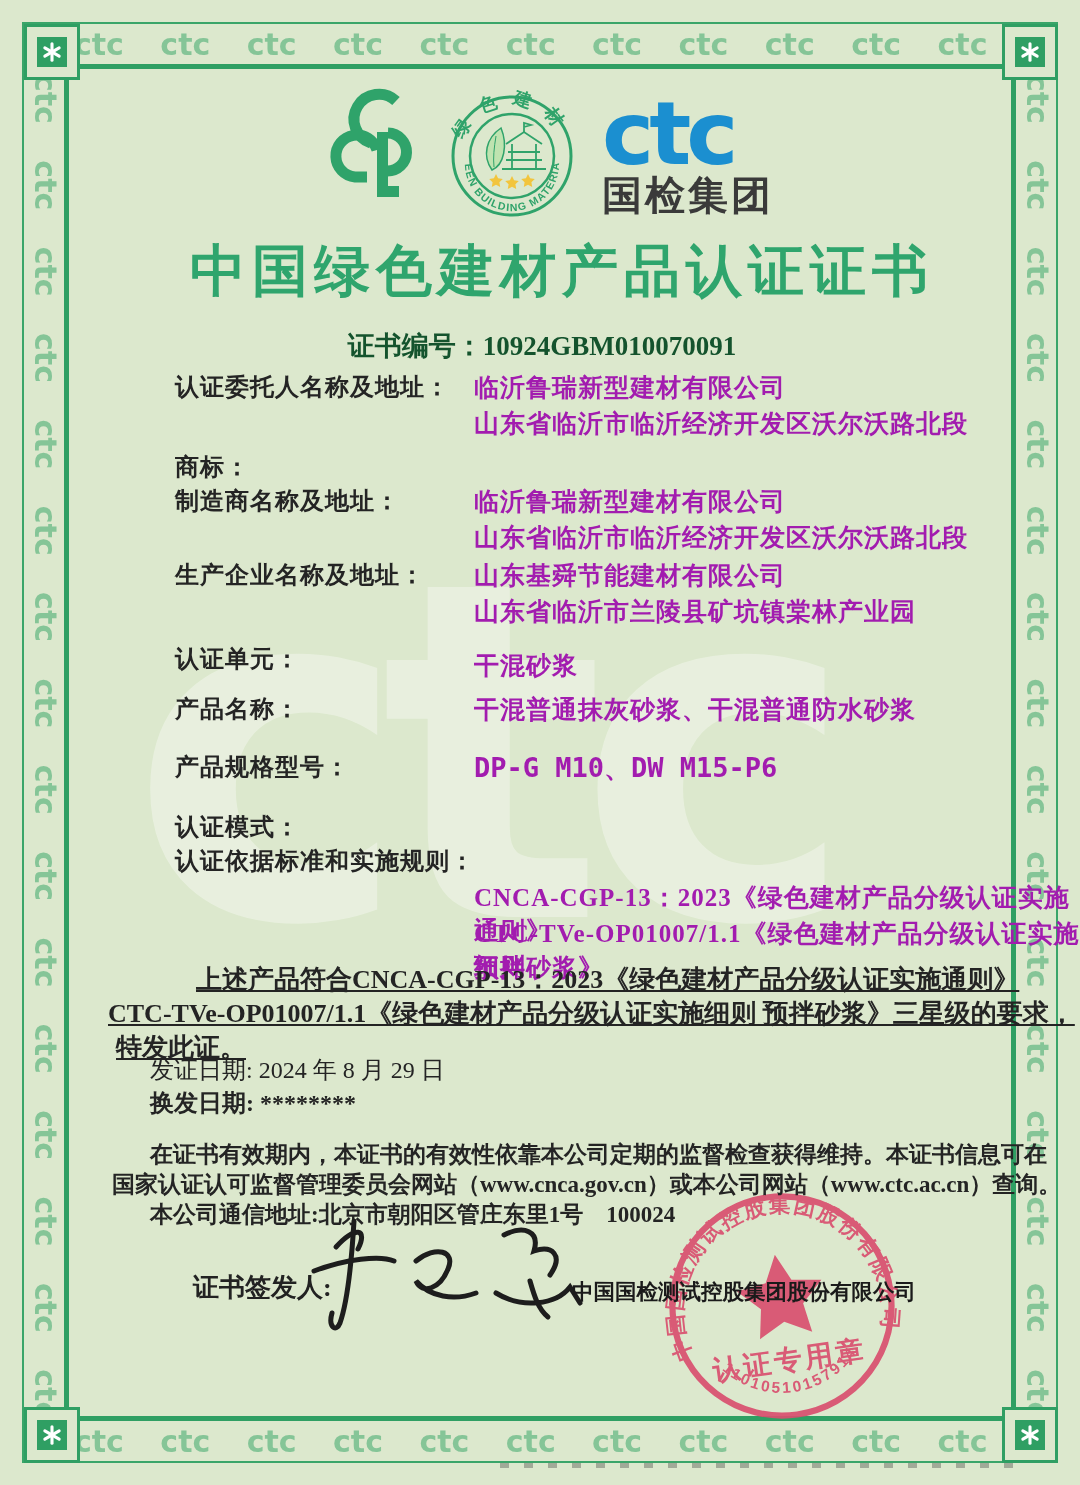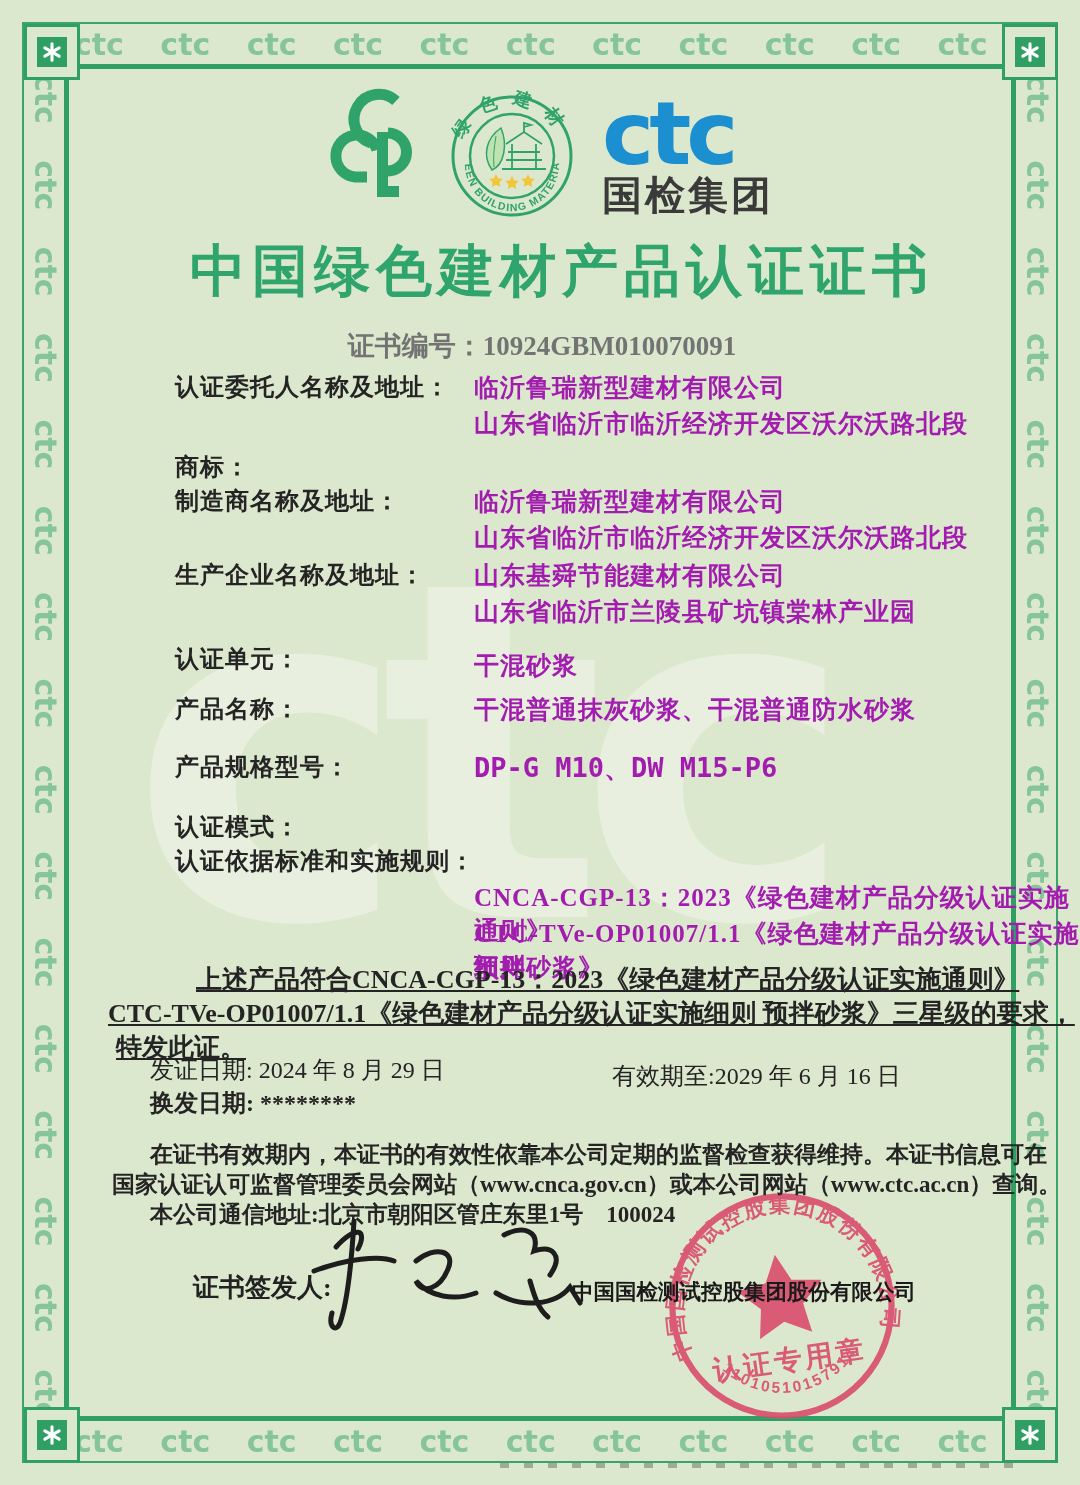--- a/index.html
+++ b/index.html
@@ -33,21 +33,21 @@
   .logo{position:absolute;z-index:5;}
   #gp-logo{left:330px;top:86px;}
   #gbm-badge{left:446px;top:90px;}
   #ctc-logo{left:602px;top:94px;width:210px;z-index:5;}
   #ctc-logo .wordmark{font:800 88px/0.9 "DejaVu Sans", sans-serif;color:#1b8fd0;letter-spacing:-5px;}
   #ctc-logo .ctcname{font:700 40px/1.1 "Liberation Sans", sans-serif;color:#3a3a3a;letter-spacing:3px;}
 
   .title{position:absolute;left:0;right:0;top:238px;text-align:center;z-index:5;
          font:700 56px/1.2 "Liberation Serif", serif;color:#2fa56d;letter-spacing:6px;margin-left:44px;}
   .certno{position:absolute;left:4px;right:0;top:330px;text-align:center;z-index:5;
-          font:700 27px/1.2 "Liberation Serif", serif;color:#737373;}
+          font:700 27px/1.2 "Liberation Serif", serif;color:#14532d;}
 
   
   .lbl{position:absolute;left:175px;z-index:5;font:700 24px/1.3 "Liberation Serif", serif;color:#242424;letter-spacing:1px;}
   .val{position:absolute;left:474px;z-index:5;font:700 25px/1.3 "Liberation Serif", serif;color:#a21caf;letter-spacing:1px;}
   .val.mono{font:700 27px/1.2 "DejaVu Sans Mono", monospace;letter-spacing:0;}
   .stline{position:absolute;z-index:5;font:700 26px/1.3 "Liberation Serif", serif;color:#242424;text-decoration:underline;}
   .dateline{position:absolute;z-index:5;font:400 24px/1.3 "Liberation Serif", serif;color:#242424;}
   .noticeline{position:absolute;z-index:5;font:700 23px/1.3 "Liberation Serif", serif;color:#242424;}
 
   
@@ -196,21 +196,20 @@
   <div class="lbl" style="top:846px">认证依据标准和实施规则：</div>
   <div class="val" style="top:882px">CNCA-CGP-13：2023《绿色建材产品分级认证实施通则》</div>
   <div class="val" style="top:918px">CTC-TVe-OP01007/1.1《绿色建材产品分级认证实施细则</div>
   <div class="val" style="top:952px">预拌砂浆》</div>
 
   <div class="stline" style="left:196px;top:963px">上述产品符合CNCA-CGP-13：2023《绿色建材产品分级认证实施通则》</div>
   <div class="stline" style="left:108px;top:997px">CTC-TVe-OP01007/1.1《绿色建材产品分级认证实施细则 预拌砂浆》三星级的要求，</div>
   <div class="stline" style="left:116px;top:1031px">特发此证。</div>
 
   <div class="dateline" style="left:150px;top:1055px"><span>发证日期:</span> <span>2024 年 8 月 29 日</span></div>
-  <div class="dateline" style="left:612px;top:1061px"><span>有效期至:</span><span>2029 年 6 月 16 日</span></div>
   <div class="dateline" style="left:150px;top:1088px;font-weight:700"><span>换发日期:</span> <span>********</span></div>
 
   <div class="noticeline" style="left:150px;top:1140px">在证书有效期内，本证书的有效性依靠本公司定期的监督检查获得维持。本证书信息可在</div>
   <div class="noticeline" style="left:112px;top:1170px">国家认证认可监督管理委员会网站（www.cnca.gov.cn）或本公司网站（www.ctc.ac.cn）查询。</div>
   <div class="noticeline" style="left:150px;top:1200px">本公司通信地址:北京市朝阳区管庄东里1号　100024</div>
 
   <div class="signer-label">证书签发人:</div>
   <svg id="signature" width="290" height="145" viewBox="0 0 290 145">
     <g fill="none" stroke="#1d1d1d" stroke-width="5" stroke-linecap="round">
       <path d="M38,42 C58,20 70,24 60,44"></path>

